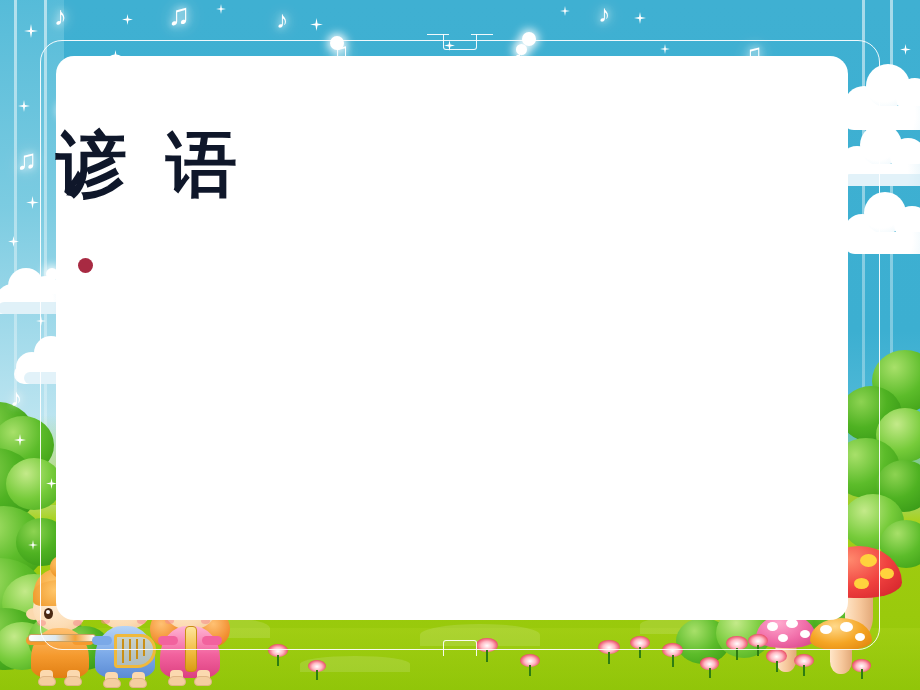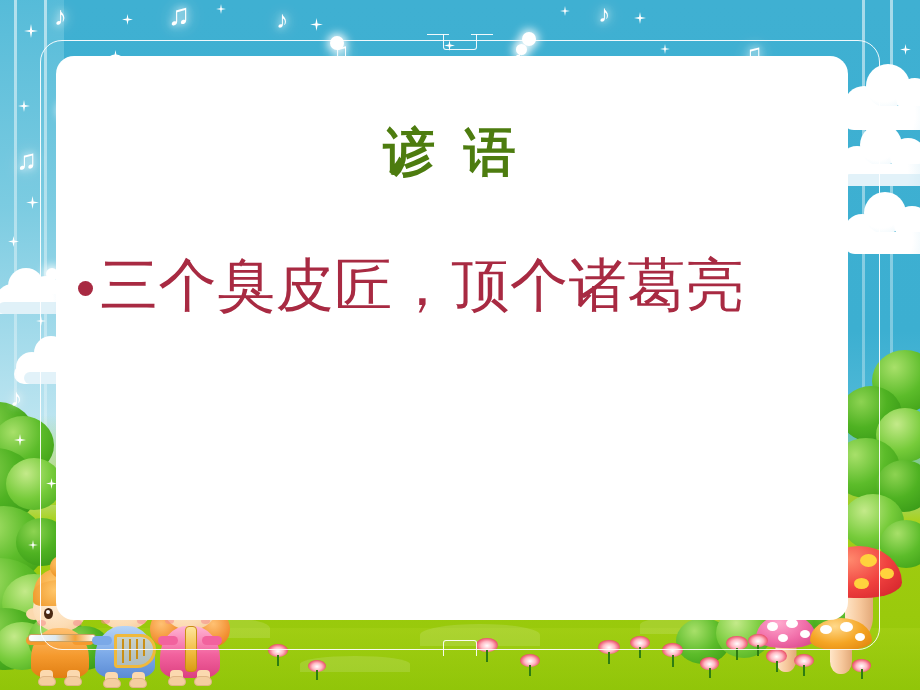--- a/index.html
+++ b/index.html
@@ -147,24 +147,24 @@
   }
 
   
   .panel{
     position:absolute;left:56px;top:56px;width:792px;height:564px;
     background:#FFFFFF;border-radius:18px;
   }
 
   .title{
     position:absolute;left:0;top:62px;width:792px;
-    text-align:center;
-    font-size:52px;font-weight:700;
+    text-align:left;
+    font-size:71px;font-weight:700;
     letter-spacing:.10em;
-    color:#4d7c0f;
+    color:#0f172a;
     font-family:"DejaVu Sans", sans-serif;
     white-space:nowrap;
   }
 
   .bullet-row{
     position:absolute;left:22px;top:196px;width:760px;
     display:flex;align-items:center;
   }
   .bullet-dot{
     width:15px;height:15px;border-radius:50%;
@@ -476,18 +476,17 @@
   <div class="notch-wing" style="left:471px;"></div>
   <div class="notch-top"></div>
   <div class="notch-bottom"></div>
 
   <div class="panel">
 
     <div class="title">谚 语</div>
 
     <div class="bullet-row">
       <div class="bullet-dot"></div>
-      <div class="bullet-text">三个臭皮匠，顶个诸葛亮</div>
     </div>
 
   </div>
 
 </div>
 
 </body></html>

